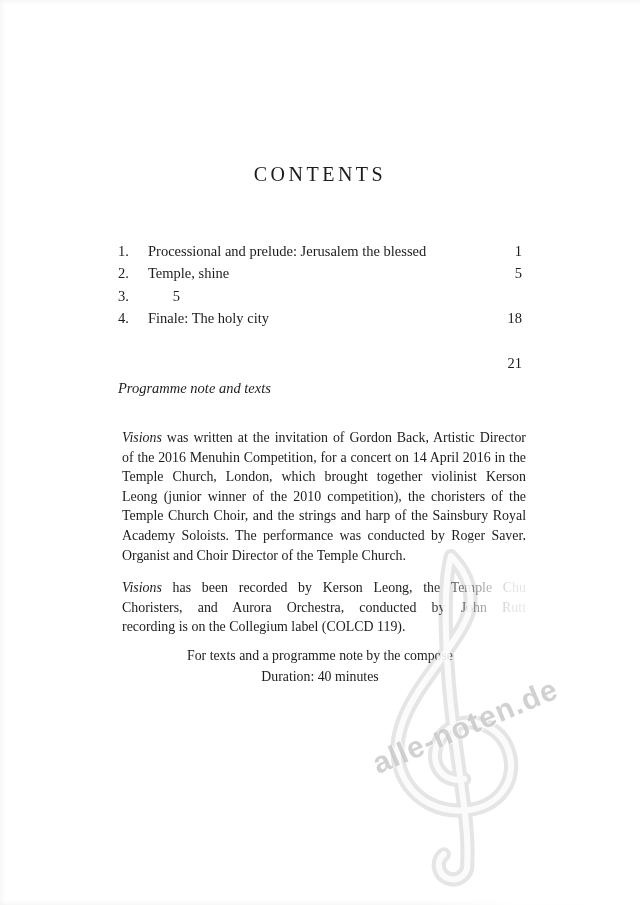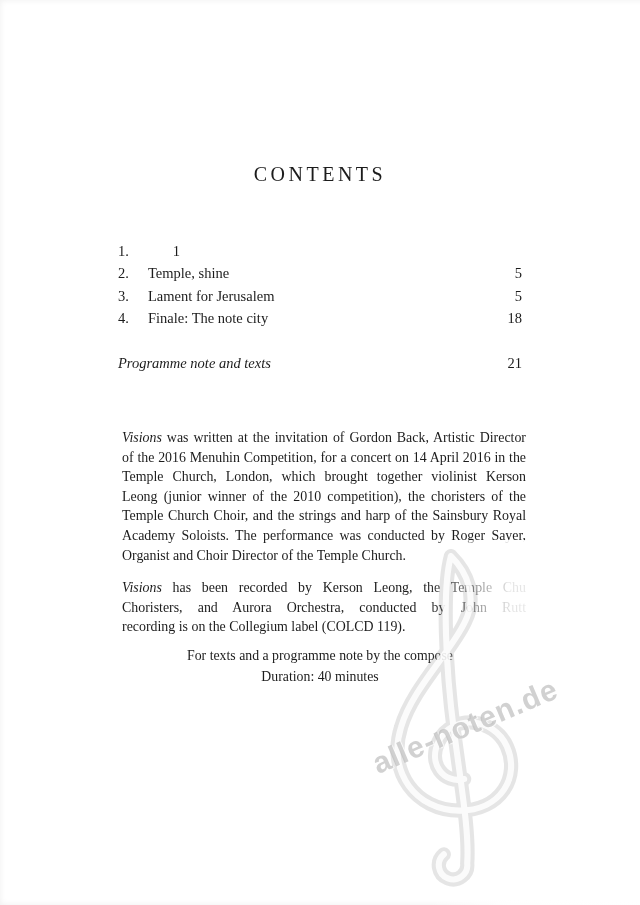--- a/index.html
+++ b/index.html
@@ -17,21 +17,21 @@
     position:absolute; top:163px; left:0; width:640px;
     text-align:center; font-size:20px; font-weight:400;
     letter-spacing:3.5px; margin:0;
   }
   .toc { position:absolute; top:240px; left:118px; width:404px; font-size:14.5px; }
   .toc-row { display:flex; line-height:22.4px; }
   .toc-num { flex:0 0 30px; }
   .toc-title { flex:1 1 auto; }
   .toc-page { flex:0 0 32px; text-align:right; }
   .toc-extra { margin-top:22px; }
-  .toc-extra .toc-title { font-style:italic; }
+  .toc-extra .toc-title { font-style:italic;margin-top:25px; }
 
   .para {
     position:absolute; left:118px; width:404px; margin:4px;
     font-size:13.9px; line-height:19.6px;
   }
   .para1 { top:424px; text-align:justify; }
   .para2 { top:574px; }
   .p2line { text-align:justify; text-align-last:justify; }
   .p2line.last { text-align-last:left; }
   .italic { font-style:italic; }
@@ -64,35 +64,35 @@
 </head>
 <body>
 
 <div class="page">
 
   <h1 class="title">CONTENTS</h1>
 
   <div class="toc">
     <div class="toc-row">
       <span class="toc-num">1.</span>
+      <span class="toc-title">Processional and prelude: Jerusalem the blessed</span>
       <span class="toc-page">1</span>
     </div>
     <div class="toc-row">
       <span class="toc-num">2.</span>
       <span class="toc-title">Temple, shine</span>
       <span class="toc-page">5</span>
     </div>
     <div class="toc-row">
       <span class="toc-num">3.</span>
-      <span class="toc-title">Lament for Jerusalem</span>
       <span class="toc-page">5</span>
     </div>
     <div class="toc-row">
       <span class="toc-num">4.</span>
-      <span class="toc-title">Finale: The note city</span>
+      <span class="toc-title">Finale: The holy city</span>
       <span class="toc-page">18</span>
     </div>
     <div class="toc-row toc-extra">
       <span class="toc-title">Programme note and texts</span>
       <span class="toc-page">21</span>
     </div>
   </div>
 
   <p class="para para1"><span class="italic">Visions</span><span> was written at the invitation of Gordon Back, Artistic Director of the 2016 Menuhin Competition, for a concert on 14 April 2016 in the Temple Church, London, which brought together violinist Kerson Leong (junior winner of the 2010 competition), the choristers of the Temple Church Choir, and the strings and harp of the Sainsbury Royal Academy Soloists. The performance was conducted by Roger Sayer, Organist and Choir Director of the Temple Church.</span></p>
 

